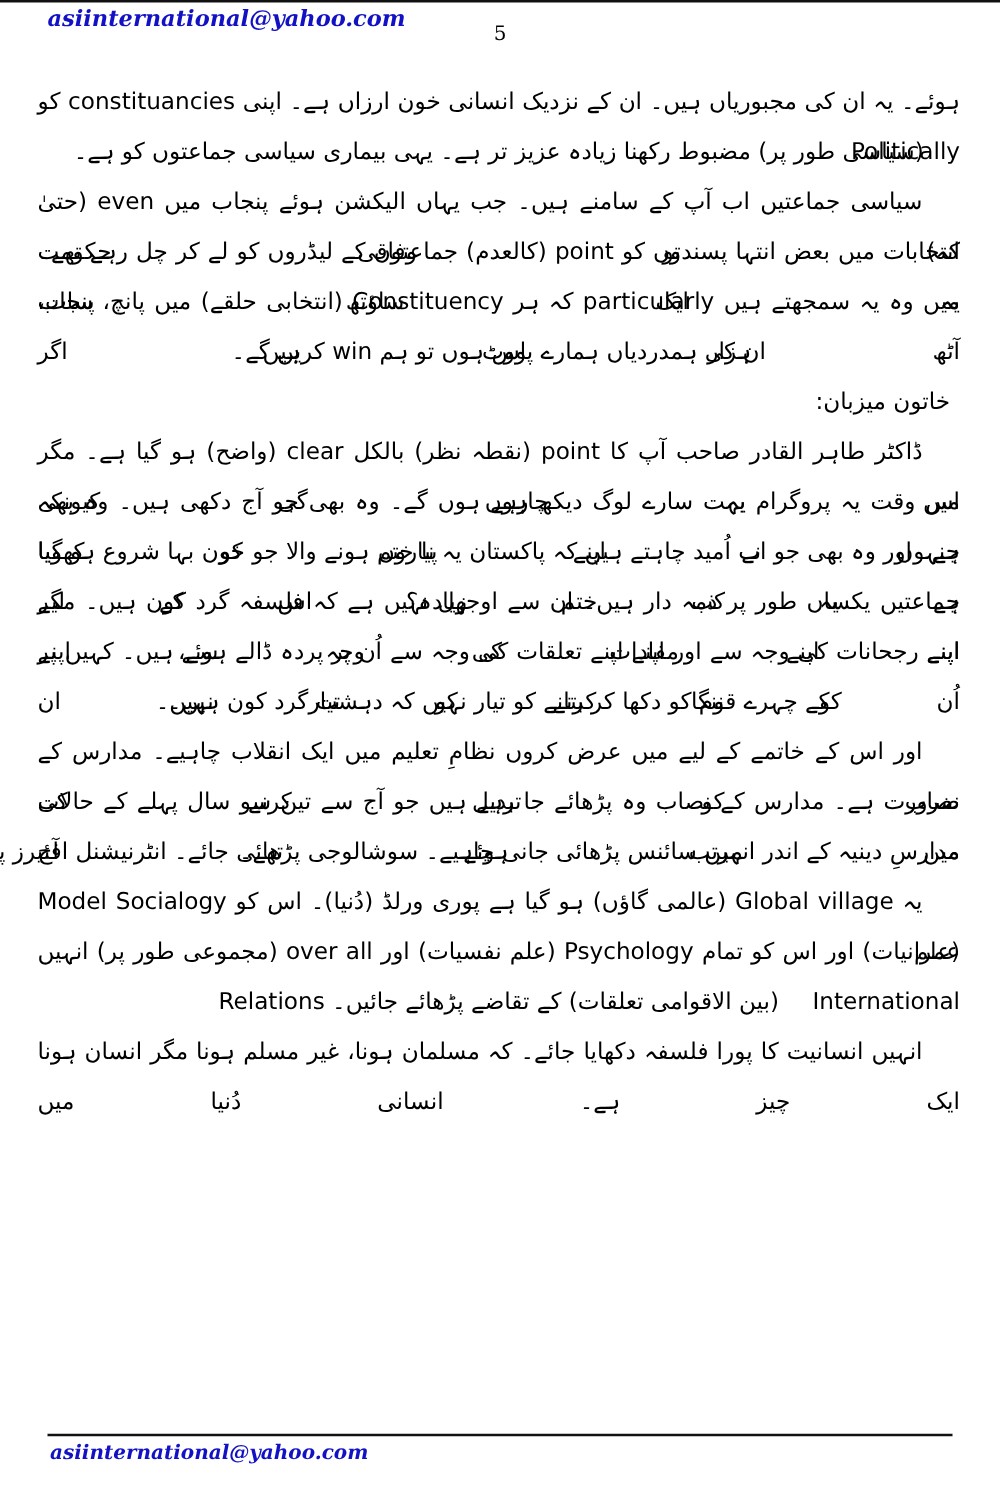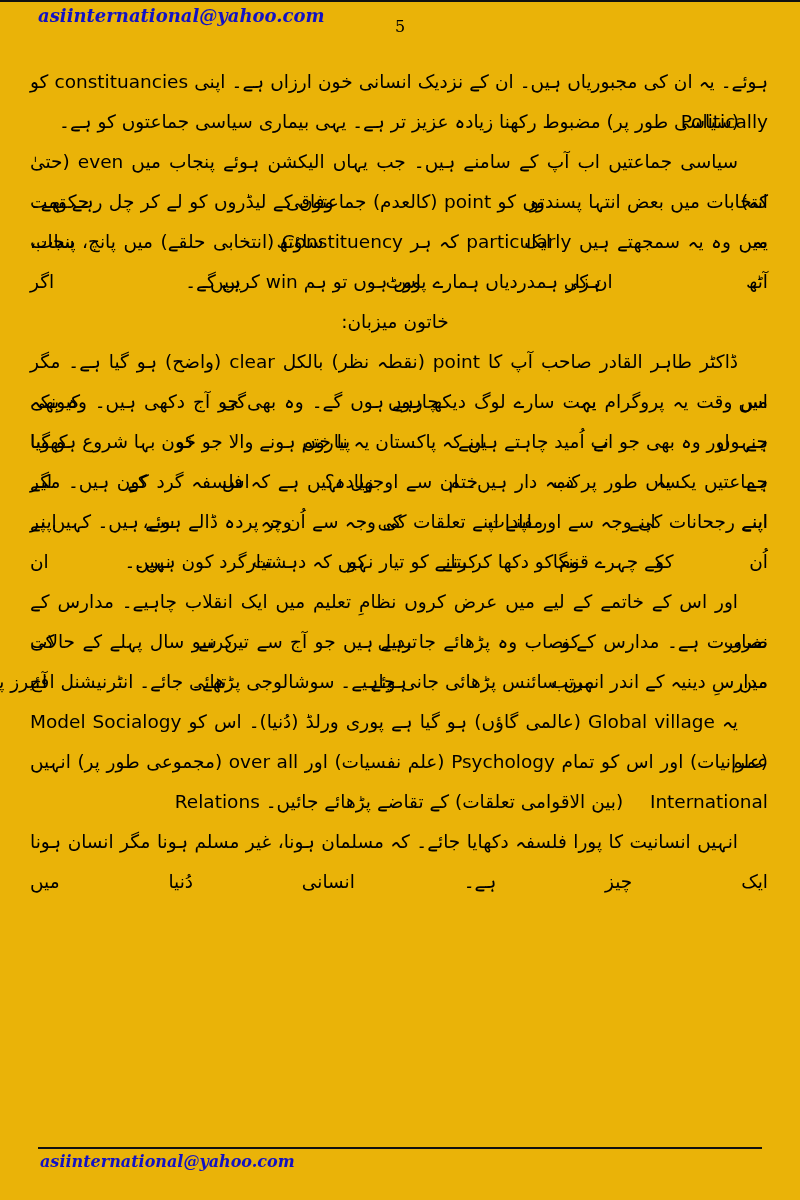--- a/index.html
+++ b/index.html
@@ -1,19 +1,19 @@
 <!DOCTYPE html>
 <html lang="ur"><head>
 <meta charset="utf-8">
 <style>
   html, body { margin: 0; padding: 0; background: #e8e8e8; }
   .page {
     position: relative;
     width: 800px; height: 1200px;
-    background: #eab308;
+    background: #ffffff;
     font-family: "DejaVu Sans", sans-serif;
     color: #000;
     overflow: hidden;
     margin: 0 auto;
   }
   .top-rule {
     position: absolute; top: 0; left: 0; right: 0;
     border-top: 2px solid #111;
   }
   .header-email {
@@ -36,21 +36,21 @@
     unicode-bidi: embed;
     font-size: 18.5px;
   }
   .doc-line {
     height: 40px; line-height: 40px;
     white-space: nowrap;
     overflow: visible;
   }
   .doc-line.full   { text-align: justify; text-align-last: justify; white-space: normal; }
   .doc-line.center { text-align: center; }
-  .doc-line.heading{ text-align: center; padding-right: 8px; font-weight: 500; }
+  .doc-line.heading{ text-align: right; padding-right: 8px; font-weight: 500; }
   .doc-line.indent { text-indent: 30px; }
   .footer-rule {
     position: absolute; left: 38px; right: 38px; top: 1147px;
     border-top: 2px solid #111;
   }
   .footer-email {
     position: absolute; left: 40px; top: 1152px;
     font-family: "DejaVu Serif", serif;
     font-style: italic; font-weight: bold;
     font-size: 16px; color: #1212c4;

